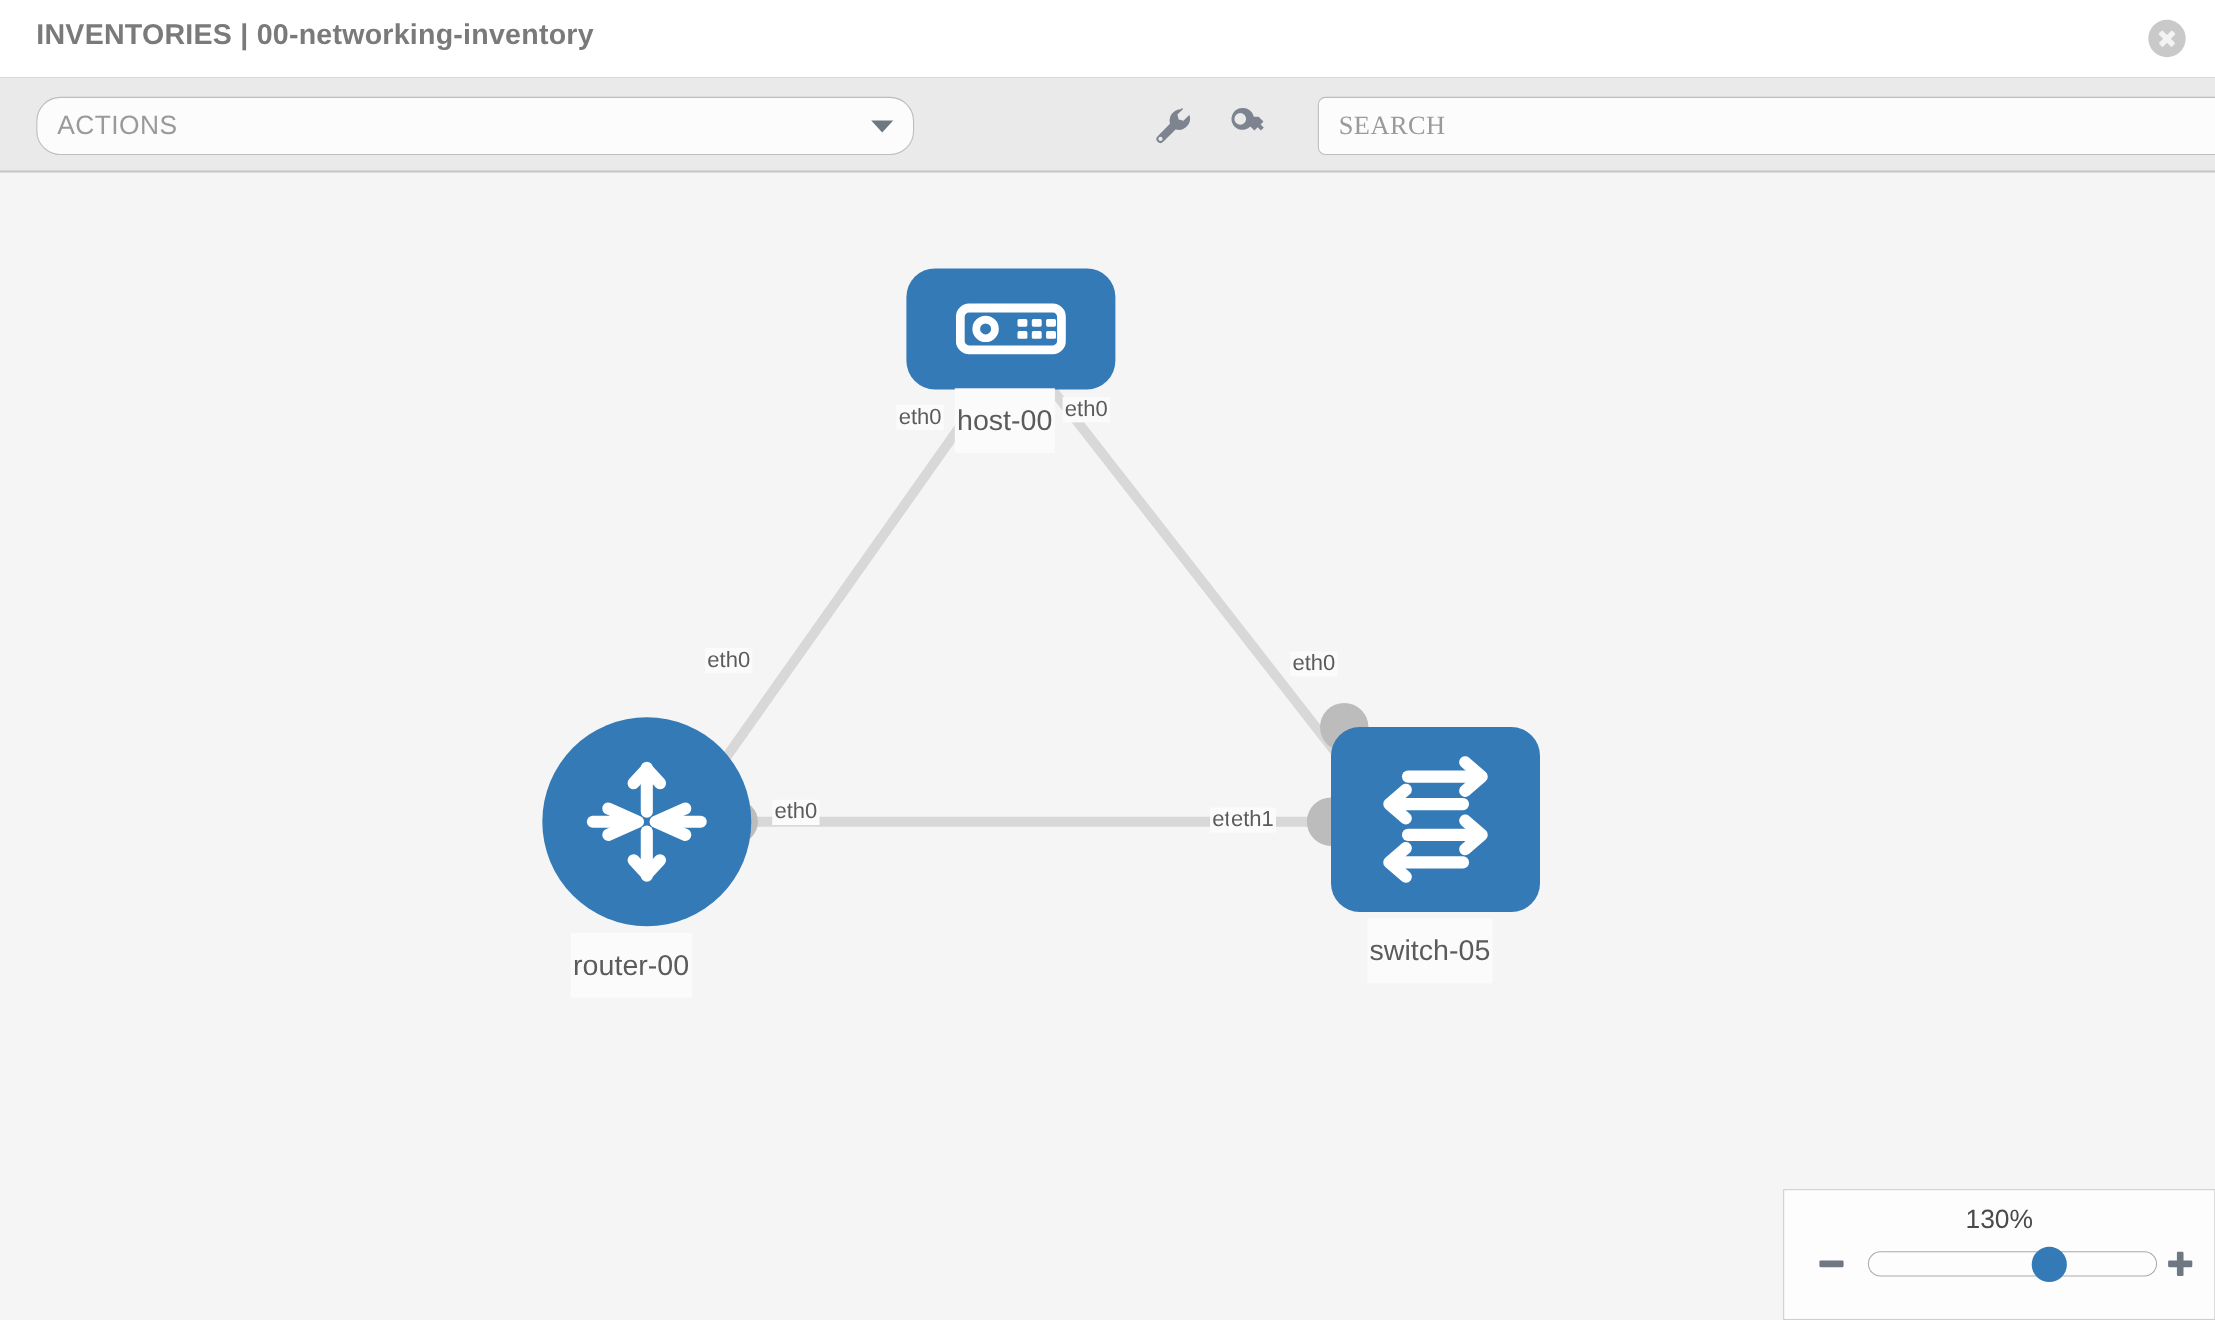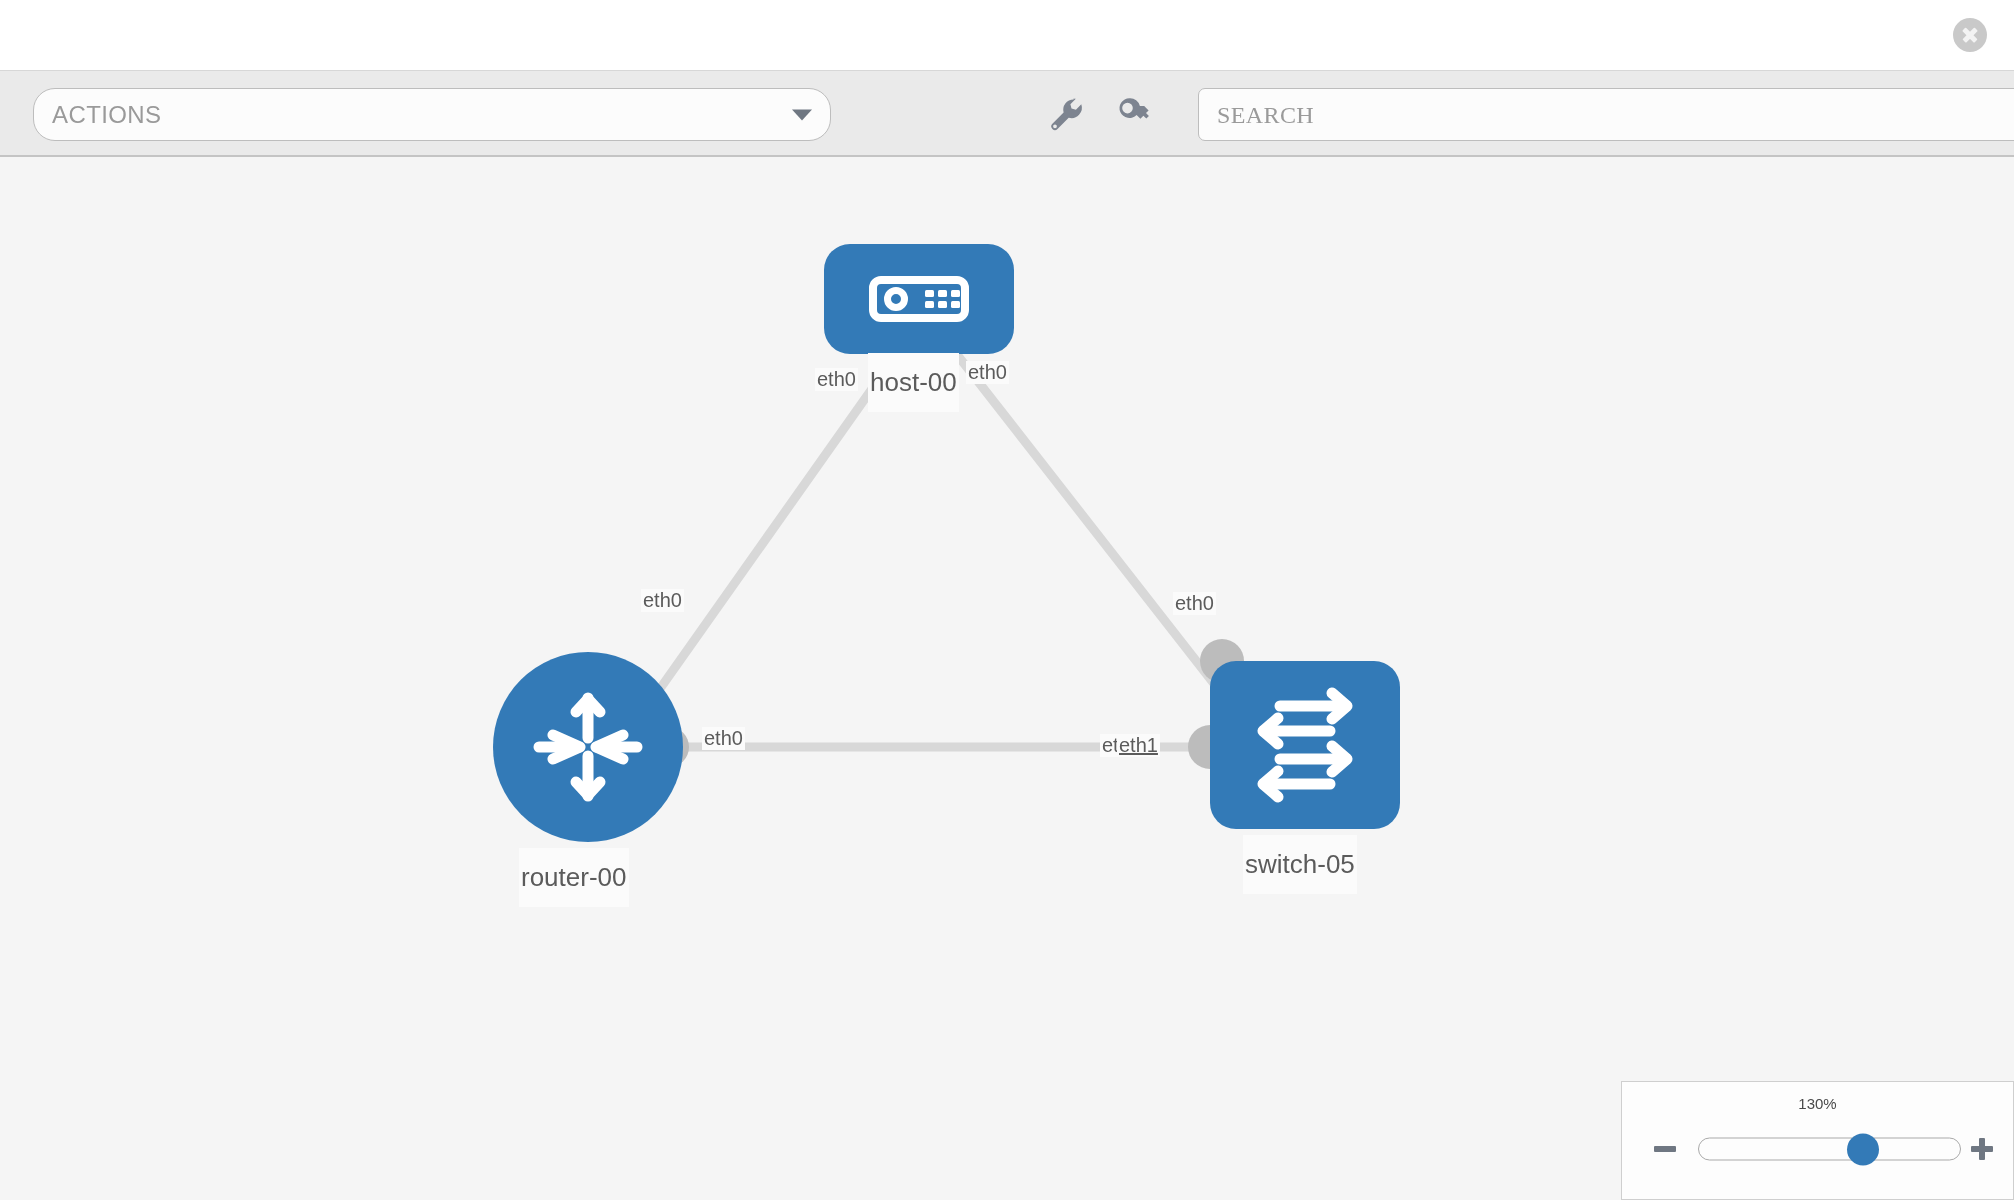--- a/index.html
+++ b/index.html
@@ -103,21 +103,21 @@
   #node-switch .node-shape { width: 190px; height: 168px; border-radius: 26px; }
 
   
   .zoom-panel {
     position: absolute; left: 1621px; top: 1081px;
     width: 393px; height: 119px;
     background: #fdfdfd; border: 1px solid #cfcfcf;
   }
   .zoom-value {
     position: absolute; top: 13px; left: 0; width: 100%;
-    text-align: center; font-size: 15px; color: #4a4a4a;
+    text-align: center; font-size: 24px; color: #4a4a4a;
   }
   .zoom-row {
     position: absolute; left: 0; top: 47px; width: 100%; height: 40px;
   }
   .zoom-minus, .zoom-plus {
     position: absolute; top: 50%; transform: translateY(-50%);
     width: 28px; height: 28px; cursor: pointer;
   }
   .zoom-minus { left: 29px; }
   .zoom-plus  { right: 17px; }
@@ -141,20 +141,21 @@
     border-radius: 50%; background: #337ab7; transform: translate(-50%,-50%);
     cursor: pointer;
   }
 </style>
 </head>
 <body>
 
 <div id="app">
 
   <div class="header">
+    <div class="header-title">INVENTORIES | 00-networking-inventory</div>
     <div class="close-btn"></div>
   </div>
 
   <div class="toolbar">
 
     <div class="dropdown" id="actions-dd">
       <span class="dd-label">ACTIONS</span>
       <span class="caret"></span>
     </div>
 
@@ -242,21 +243,21 @@
             <line x1="34" y1="73" x2="100" y2="73"></line>
               <polyline points="86,60 101,73 86,86"></polyline>
             <line x1="84" y1="98" x2="18" y2="98"></line>
               <polyline points="32,85 17,98 32,111"></polyline>
           </g>
         </svg>
       </div>
       <div class="node-label" style="left:33px; top:174px;">switch-05</div>
       <div class="port-label" style="left:-37px; top:-69px;">eth0</div>
       <div class="port-label" style="left:-110px; top:73px;">eth0</div>
-      <div class="port-label" style="left:-93px; top:73px;text-decoration:underline;">eth1</div>
+      <div class="port-label" style="left:-93px; top:73px;">eth1</div>
     </div>
   </div>
 
   <div class="zoom-panel">
     <div class="zoom-value">130%</div>
     <div class="zoom-row">
       <div class="zoom-minus"></div>
       <div class="zoom-track">
         <div class="zoom-thumb" id="zoom-thumb" style="left: 63%;"></div>
       </div>

